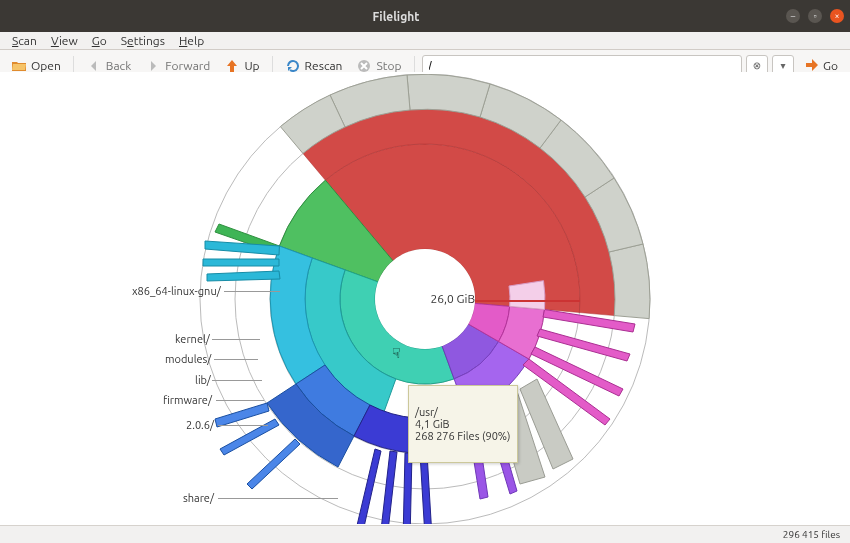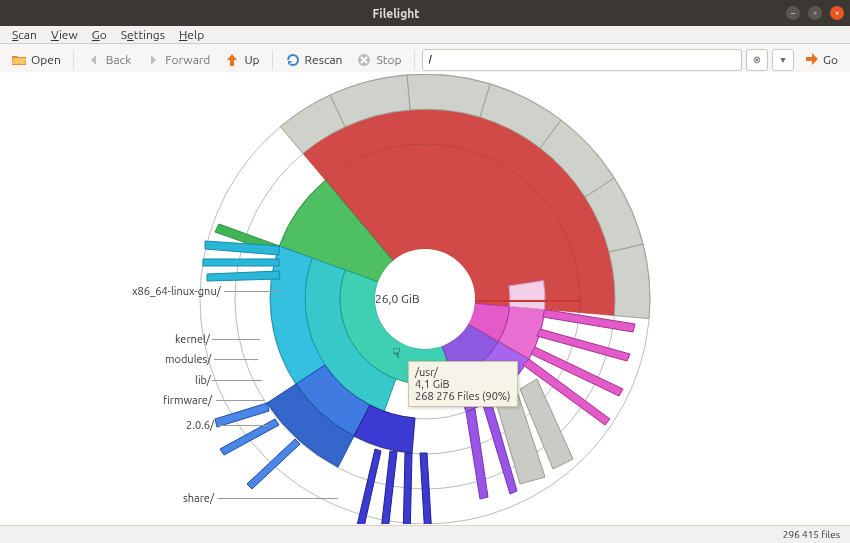--- a/index.html
+++ b/index.html
@@ -1,19 +1,19 @@
 <!DOCTYPE html>
 <html><head>
 <meta charset="utf-8">
 <style>
 * { box-sizing: border-box; margin: 0; padding: 0; }
 body { font-family: "Ubuntu", "Segoe UI", sans-serif; font-size: 12px; background: #fff; width: 850px; height: 543px; overflow: hidden; position: relative; color: #333; }
 
 
-.titlebar { background: #3b3834; height: 26px; display: flex; align-items: center; padding: 0 6px; color: #ddd; }
+.titlebar { background: #3b3834; height: 16px; display: flex; align-items: center; padding: 16px 6px; color: #ddd; }
 .titlebar .title { flex: 1; text-align: center; font-weight: bold; font-size: 12px; }
 .win-controls { display: flex; gap: 8px; align-items: center; }
 .win-btn { width: 14px; height: 14px; border-radius: 7px; display: inline-flex; align-items: center; justify-content: center; font-size: 9px; color: #ddd; }
 .win-min, .win-max { background: #5a5651; }
 .win-close { background: #e95420; color: #fff; }
 
 
 .menubar { background: #f2f1f0; border-bottom: 1px solid #d1ccc7; height: 18px; display: flex; align-items: center; padding: 0 6px; gap: 2px; }
 .menu-item { padding: 17px 6px; cursor: default; }
 .menu-item u { text-decoration: underline; }
@@ -27,28 +27,28 @@
 .location { flex: 1; display: flex; align-items: center; gap: 4px; }
 .location input { flex: 1; height: 22px; border: 1px solid #c8c5c1; border-radius: 3px; padding: 0 6px; font-size: 12px; background: #fff; }
 .loc-action { width: 22px; height: 22px; border: 1px solid #c8c5c1; border-radius: 3px; display: flex; align-items: center; justify-content: center; font-size: 10px; color: #666; background: #fff; }
 .go-button { display: flex; align-items: center; gap: 3px; padding: 2px 6px; cursor: pointer; }
 
 
 .main { position: absolute; top: 72px; left: 0; right: 0; bottom: 18px; background: #fff; }
 .chart { position: absolute; left: 50%; top: 50%; transform: translate(-50%, -50%); }
 
 
-.center-circle { position: absolute; left: 50%; top: 50%; width: 100px; height: 100px; margin: -50px 0 0 -50px; border-radius: 50%; background: #fff; display: flex; align-items: center; justify-content: flex-start; font-size: 12px; color: #333; z-index: 5; }
+.center-circle { position: absolute; left: 50%; top: 50%; width: 100px; height: 100px; margin: -50px 0 0 -50px; border-radius: 50%; background: #fff; display: flex; align-items: center; justify-content: flex-end; font-size: 12px; color: #333; z-index: 5; }
 
 
 .dir-label { position: absolute; font-size: 11px; color: #333; white-space: nowrap; }
 .label-line { position: absolute; height: 1px; background: #999; }
 
 
-.tooltip { position: absolute; background: #f6f4e8; border: 1px solid #ccc89a; padding: 4px 6px; font-size: 11px; z-index: 10; box-shadow: 1px 1px 3px rgba(0,0,0,0.2); }
+.tooltip { position: absolute; background: #f6f4e8; border: 1px solid #ccc89a; padding: 20px 6px; font-size: 11px; z-index: 10; box-shadow: 1px 1px 3px rgba(0,0,0,0.2); margin-top: 24px; }
 
 
 .cursor-img { position: absolute; z-index: 9; font-size: 14px; color: #000; pointer-events: none; }
 
 
 .statusbar { position: absolute; bottom: 0; left: 0; right: 0; height: 18px; background: #f2f1f0; border-top: 1px solid #d6d2cd; display: flex; align-items: center; justify-content: flex-end; padding: 0 10px; font-size: 10px; color: #333; }
 
 svg.icon-svg { width: 16px; height: 16px; }
 </style>
 </head>

